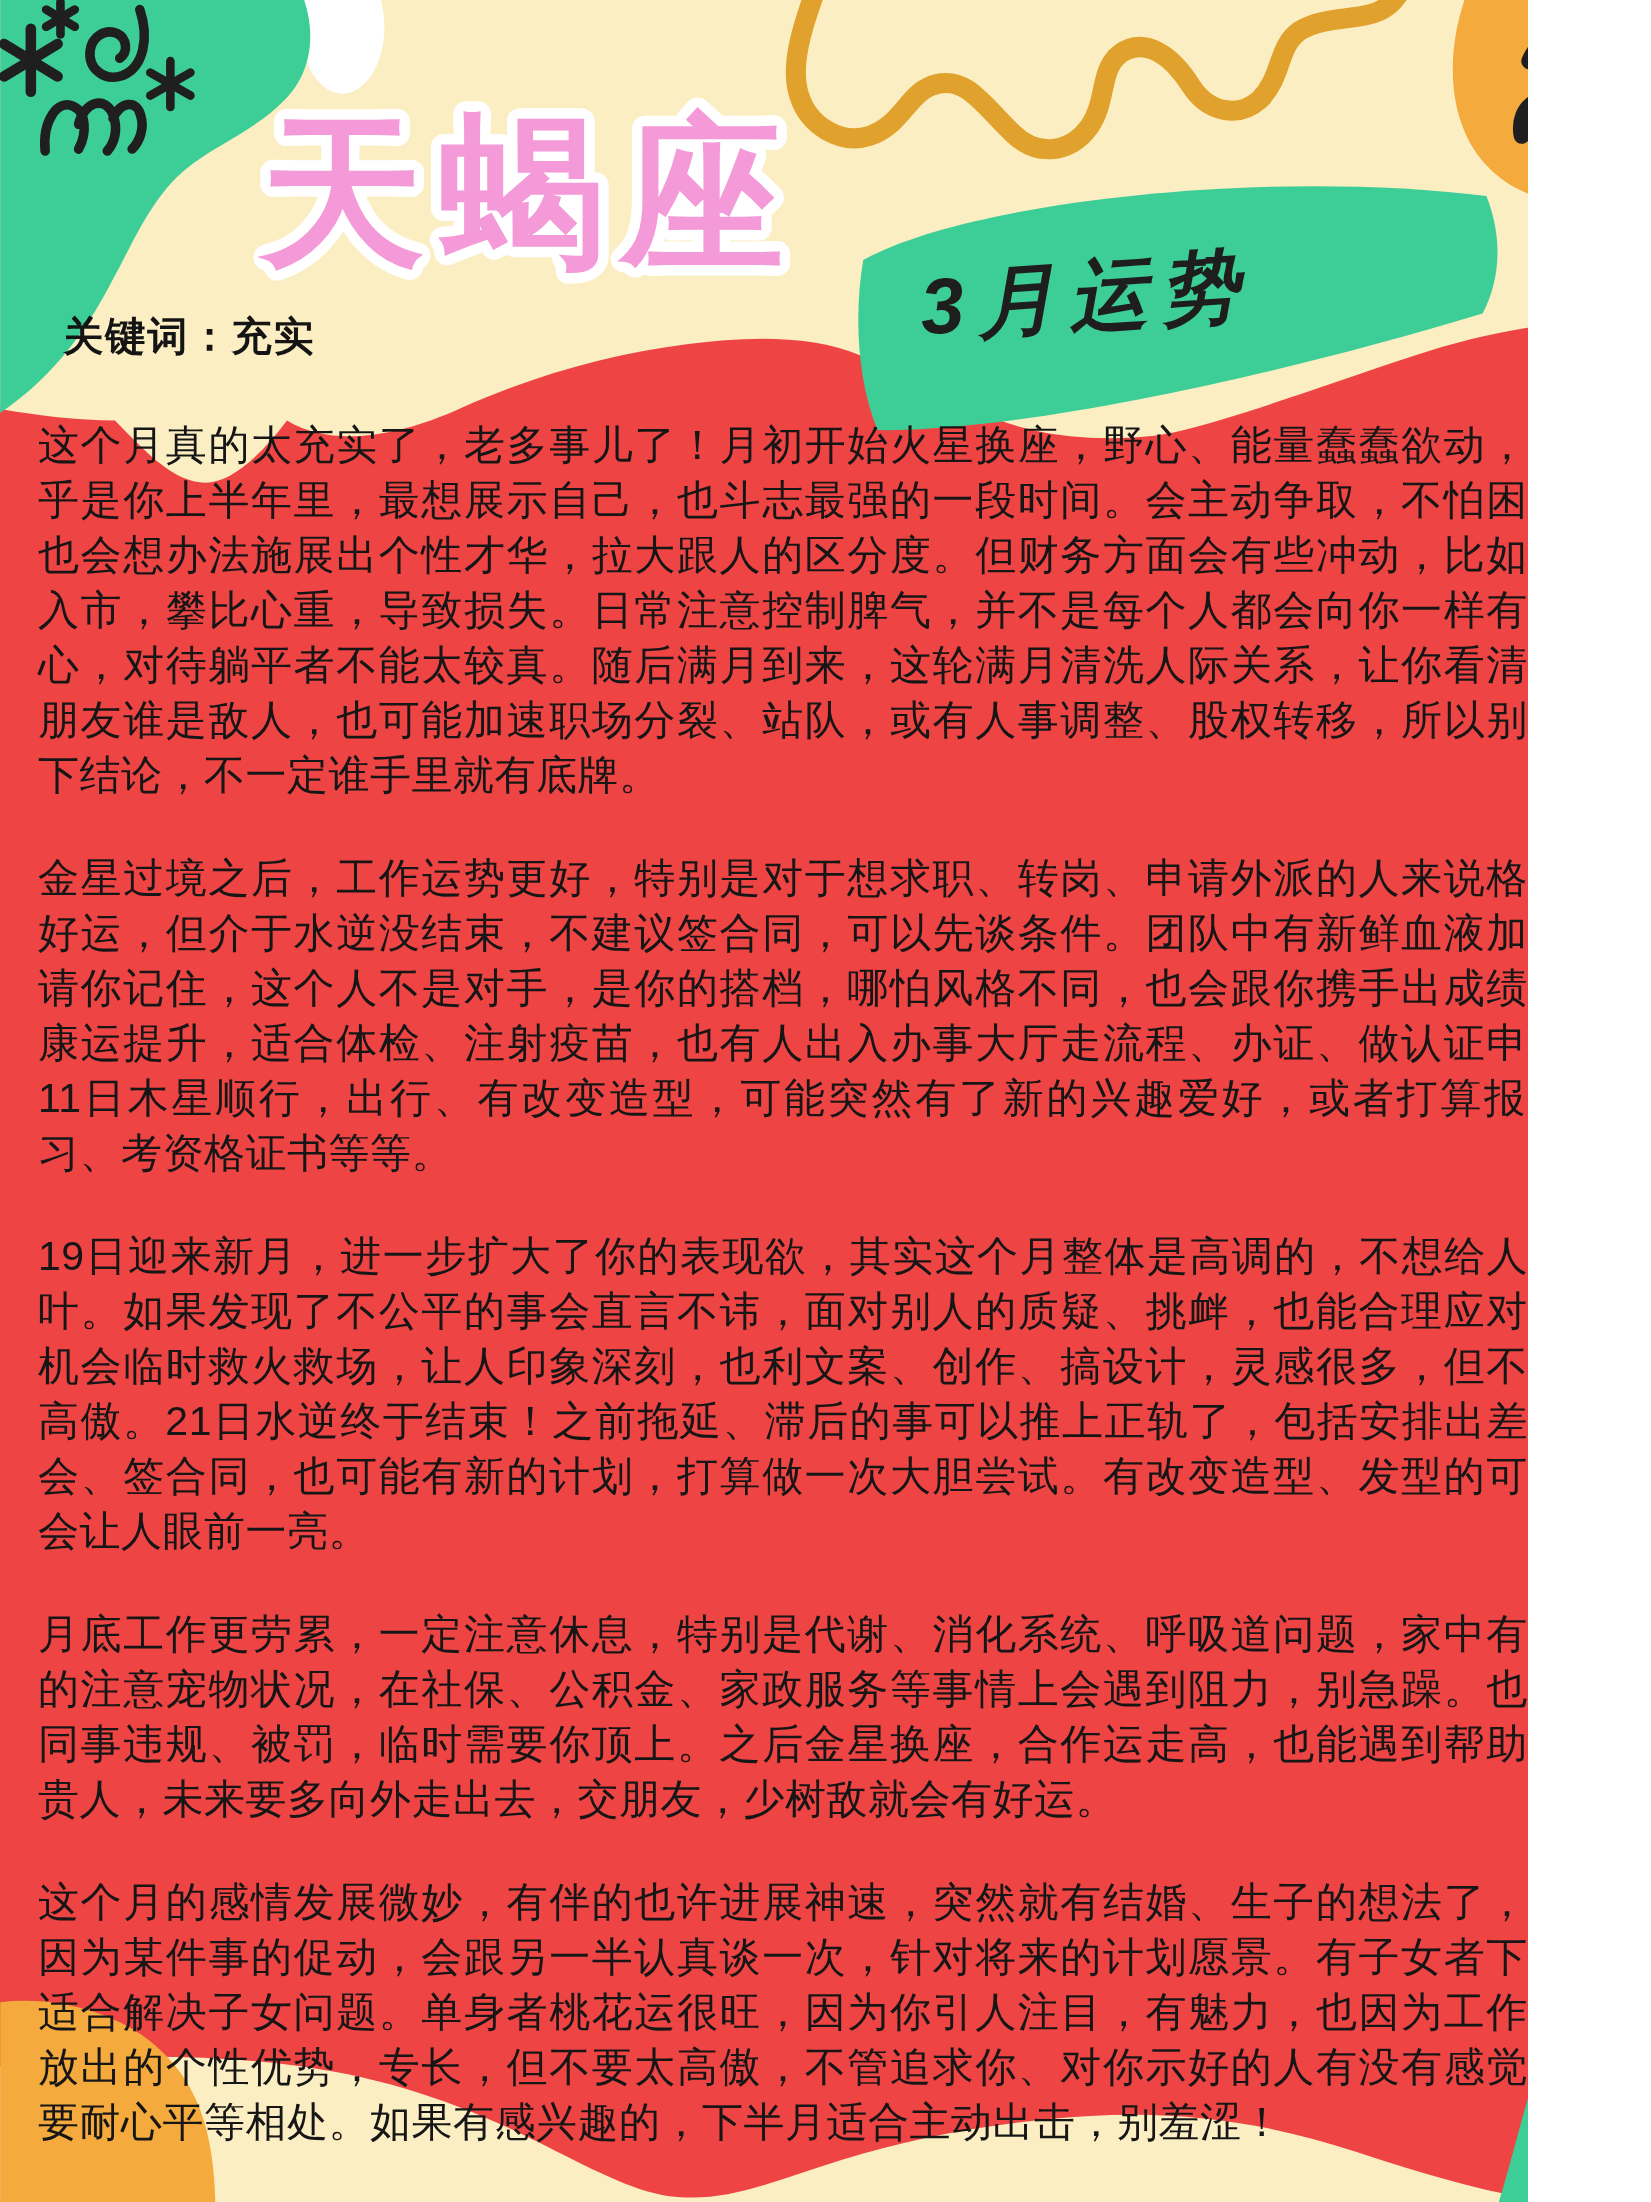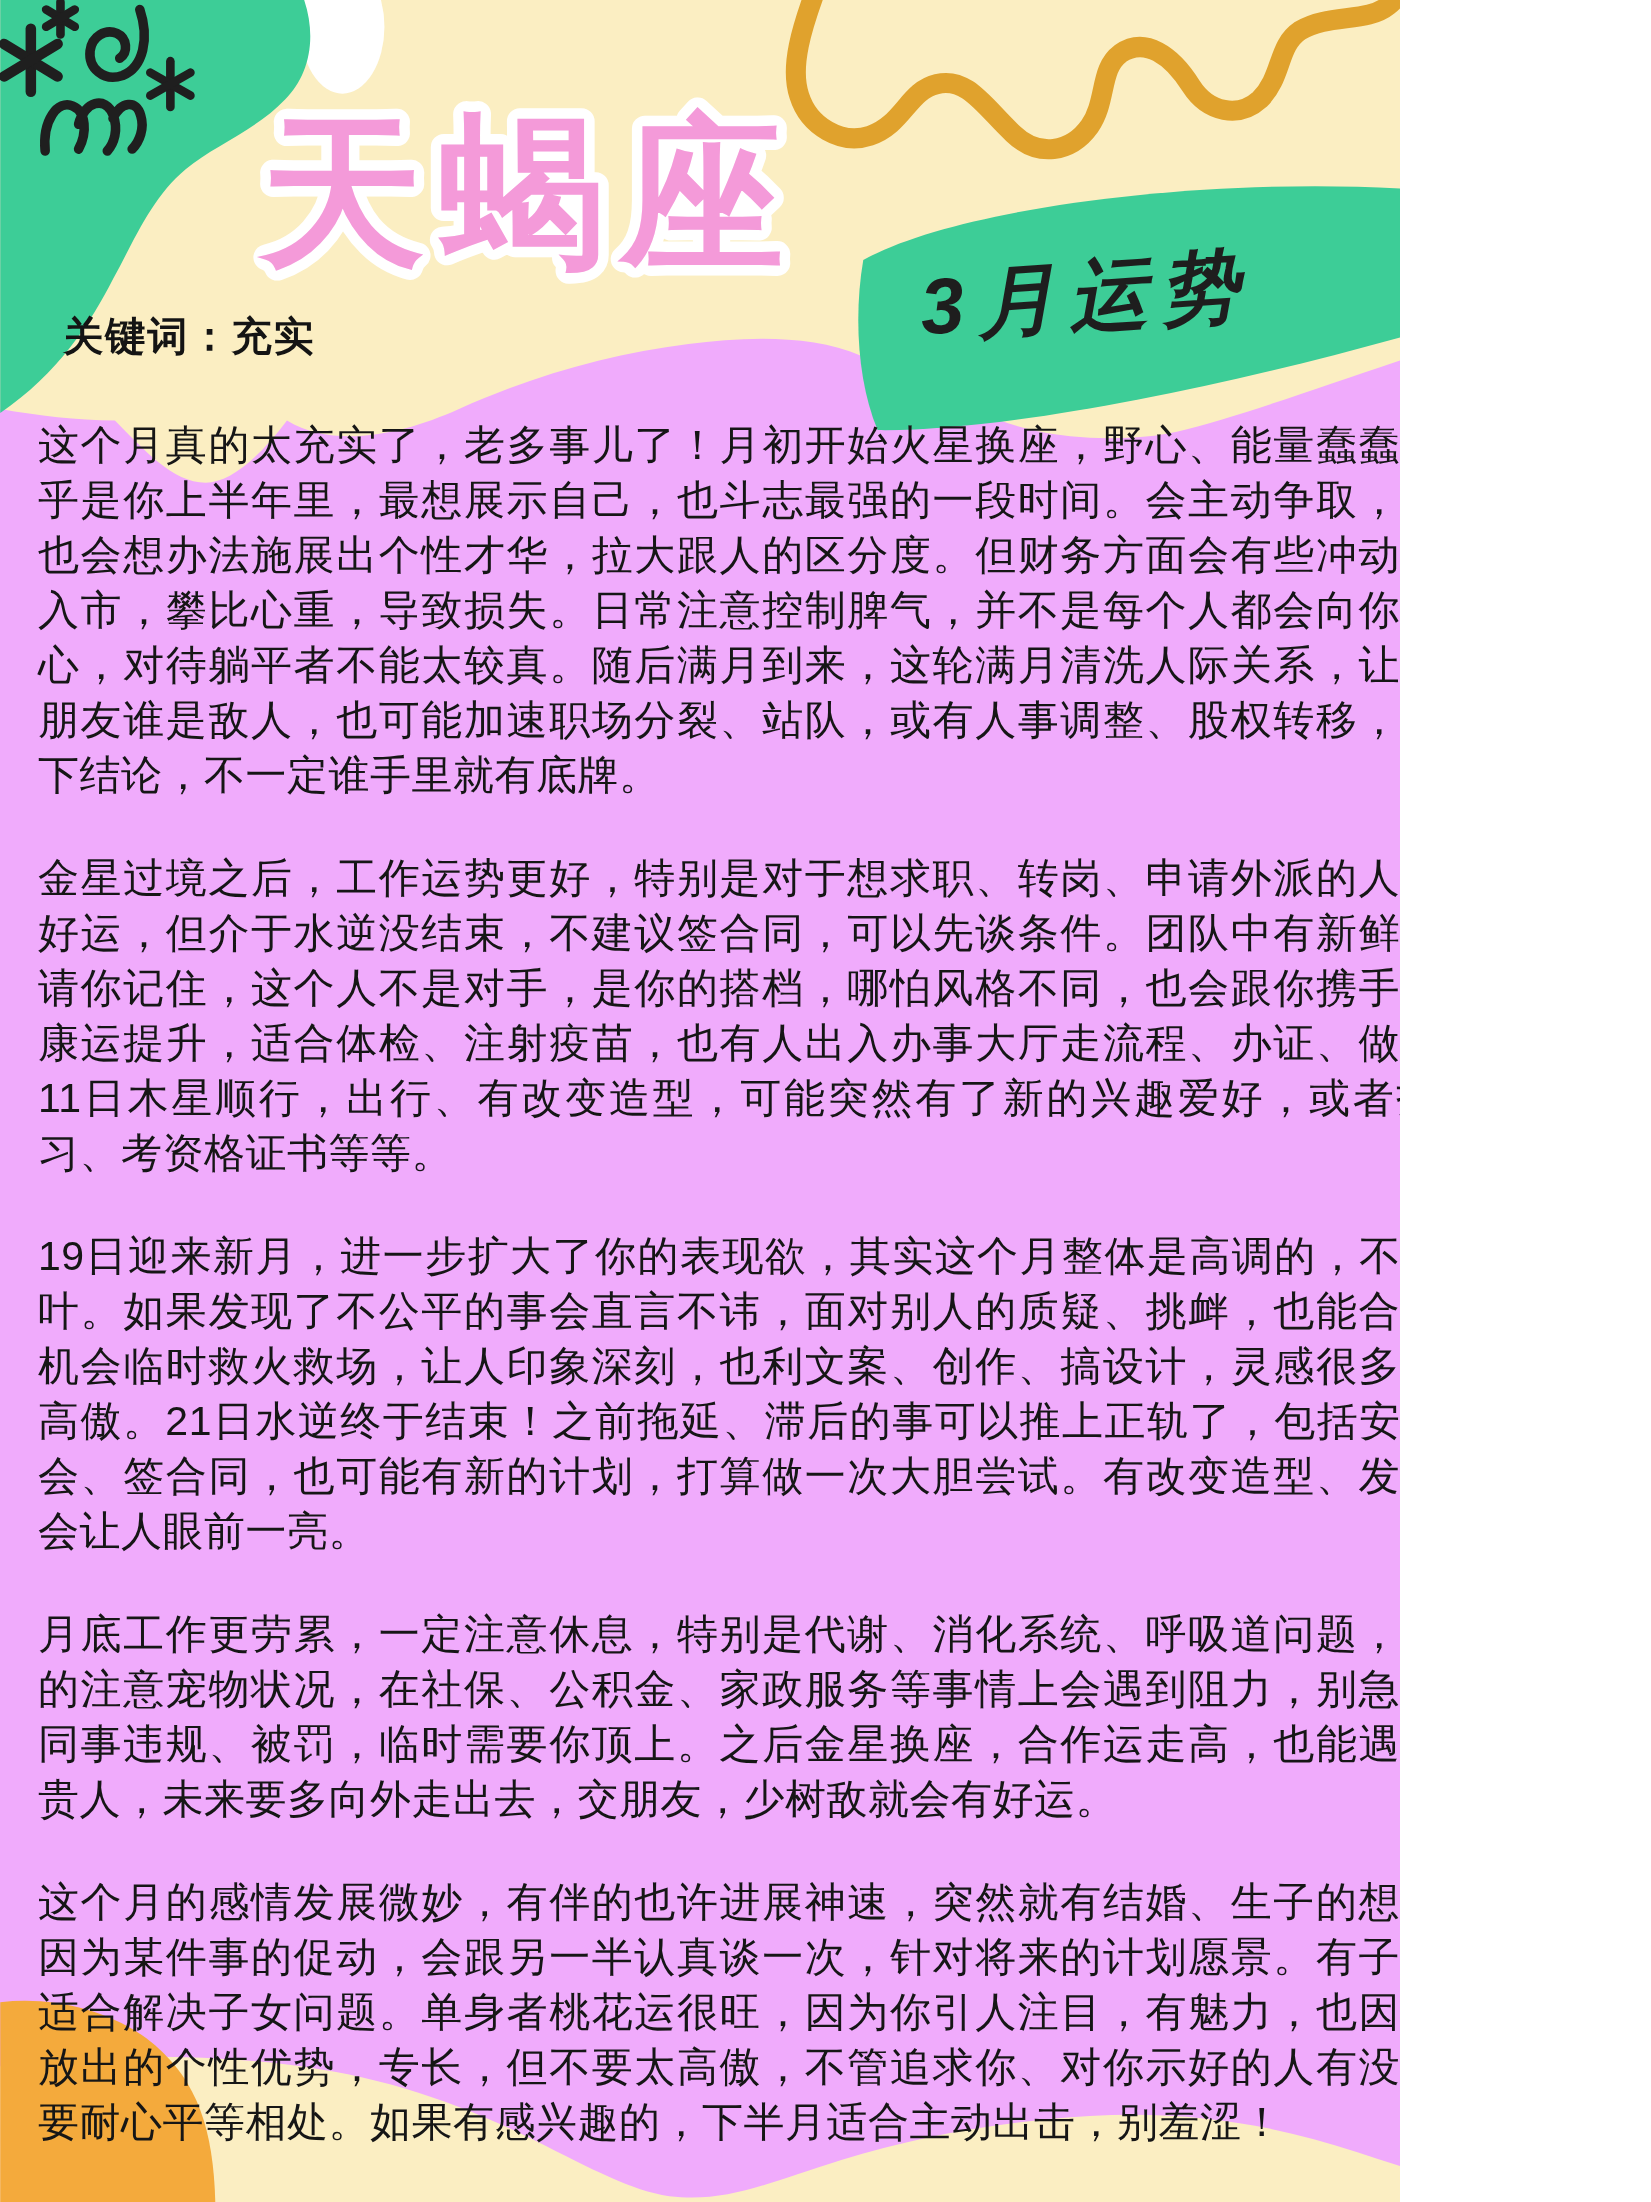--- a/index.html
+++ b/index.html
@@ -1,19 +1,19 @@
 <!DOCTYPE html>
 <html lang="zh"><head>
 <meta charset="utf-8">
 <style>
   html,body{margin:0;padding:0;background:#ffffff;}
   .page{
     position:relative;
-    width:1400px;height:2202px;
-    background:#f0abfc;
+    width:1528px;height:2202px;
+    background:#ef4444;
     overflow:hidden;
     font-family:"Liberation Sans",sans-serif;
   }
   svg.decor{position:absolute;inset:0;display:block;}
   .svg-title{
     font-family:"Liberation Sans",sans-serif;
     font-weight:900;
     paint-order:stroke;
     stroke:#ffffff;stroke-width:22px;stroke-linejoin:round;
     fill:#f49ad9;

